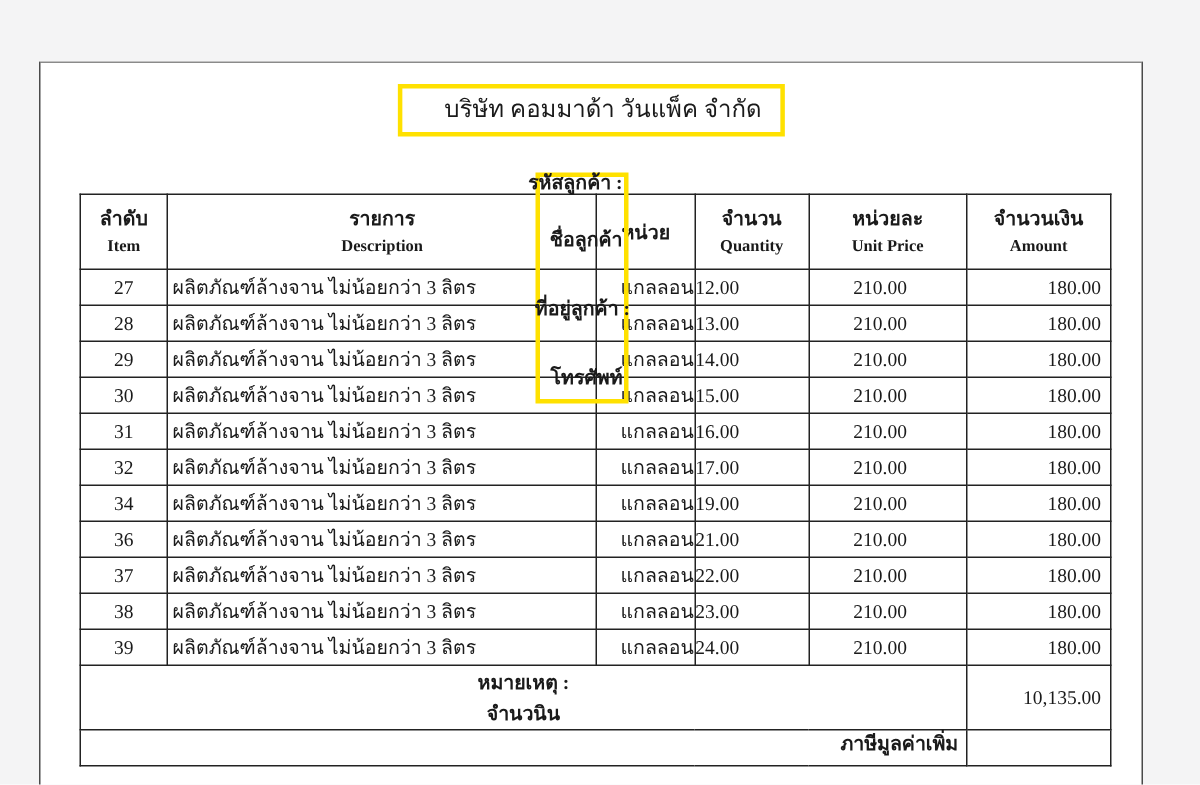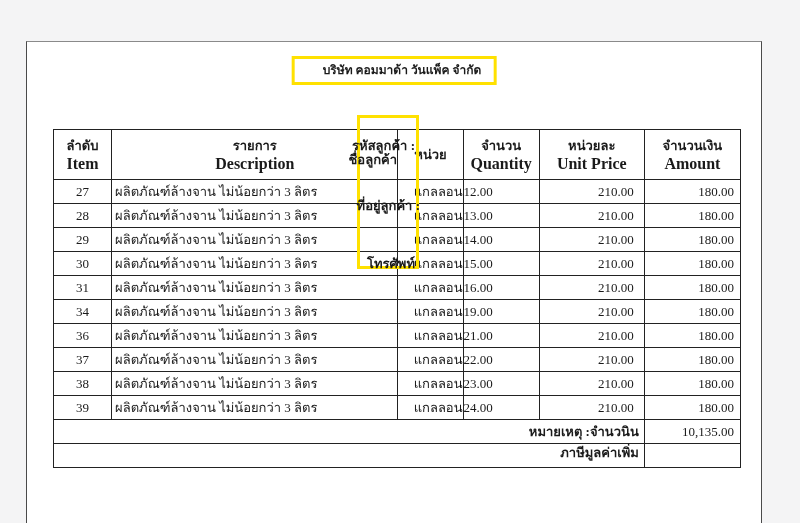--- a/index.html
+++ b/index.html
@@ -13,70 +13,70 @@
   .page {
     position:absolute; left:26px; top:41px; width:736px; height:760px;
     background:#ffffff; border:1px solid #4a4a4a; border-top-color:#8a8a8a;
   }
   
   .title-box {
     position:absolute; top:14px; left:50%; transform:translateX(-50%);
     border:3px solid #ffe100; padding:1px 12px 3px 12px;
     white-space:nowrap;
   }
-  .title-text { font-size:12px; font-weight:bold;margin-left:16px; }
+  .title-text { font-size:16px; font-weight:normal;margin-left:16px; }
 
   
   table.doc {
     position:absolute; left:26px; top:87px; width:688px;
     border-collapse:collapse; table-layout:fixed;
   }
   table.doc td, table.doc th { border:1px solid #222; font-weight:normal; }
   thead th { height:50px; vertical-align:middle; padding:0; }
   .hcell { display:flex; flex-direction:column; justify-content:center; height:100%; }
   .hcell div { line-height:18px; }
   .h-th { font-size:13px; font-weight:bold; }
-  .h-en { font-size:16px; font-weight:bold; font-family:"Liberation Serif","DejaVu Serif",serif; }
+  .h-en { font-size:11px; font-weight:bold; font-family:"Liberation Serif","DejaVu Serif",serif; }
   tbody td { height:24px; font-size:13px; overflow:hidden; white-space:nowrap; }
   td.c-item { text-align:center; }
   td.c-desc { text-align:left; padding-left:3px;margin-top:24px; }
   td.c-unit { text-align:right; }
   td.c-qty  { text-align:left; }
-  td.c-price{ text-align:right; padding-right:10px; }
+  td.c-price{ text-align:center; padding-right:10px; }
   td.c-amt  { text-align:right; padding-right:6px; }
 
   
   tfoot td { height:24px; font-size:13px; }
   td.note-cell {
     border-top:1px solid #222; border-bottom:none; border-left:1px solid #222;
     border-right:1px solid #222; padding:0 5px;
   }
-  .note-flex { display:flex; justify-content:flex-end; align-items:center; height:100%; }
+  .note-flex { display:flex; justify-content:flex-end; align-items:center; height:100%;flex-direction:column; }
   .note-label, .total-label { font-weight:bold; font-size:13px; }
   td.total-cell { text-align:right; padding-right:6px; border:1px solid #222; }
   td.note-cell2 {
     border:none; border-left:1px solid #222; text-align:right; padding-right:5px;
     vertical-align:top; height:22px;
   }
   .vat-label { font-weight:bold; font-size:13px; line-height:18px; }
   td.total-cell2 { border:none; border-left:1px solid #222; border-right:1px solid #222; }
 
   
   .overlay-box {
     position:absolute; left:330px; top:73px; width:62px; height:154px;
     border:3px solid #ffe100; z-index:4; background:transparent;
   }
   .ov-label {
     position:absolute; z-index:5; font-size:13px; font-weight:bold;
     white-space:nowrap; text-align:right; line-height:16px;
   }
-  .ov-1 { top:96px;  right:346px; }
-  .ov-2 { top:110px; right:364px; }
+  .ov-1 { top:72px;  right:346px; }
+  .ov-2 { top:110px; right:346px; }
   .ov-3 { top:156px; right:341px; }
-  .ov-4 { top:214px; right:346px; }
+  .ov-4 { top:202px; right:346px; }
 </style>
 </head>
 <body>
 
 <div class="page">
 
   <div class="title-box">
     <span class="title-text">บริษัท คอมมาด้า วันแพ็ค จำกัด</span>
   </div>
 
@@ -168,20 +168,28 @@
 
   <tr>
     <td class="c-item">31</td>
     <td class="c-desc">ผลิตภัณฑ์ล้างจาน ไม่น้อยกว่า 3 ลิตร</td>
     <td class="c-unit">แกลลอน</td>
     <td class="c-qty">16.00</td>
     <td class="c-price">210.00</td>
     <td class="c-amt">180.00</td>
   </tr>
 
+  <tr>
+    <td class="c-item">32</td>
+    <td class="c-desc">ผลิตภัณฑ์ล้างจาน ไม่น้อยกว่า 3 ลิตร</td>
+    <td class="c-unit">แกลลอน</td>
+    <td class="c-qty">17.00</td>
+    <td class="c-price">210.00</td>
+    <td class="c-amt">180.00</td>
+  </tr>
 
 
   <tr>
     <td class="c-item">34</td>
     <td class="c-desc">ผลิตภัณฑ์ล้างจาน ไม่น้อยกว่า 3 ลิตร</td>
     <td class="c-unit">แกลลอน</td>
     <td class="c-qty">19.00</td>
     <td class="c-price">210.00</td>
     <td class="c-amt">180.00</td>
   </tr>

